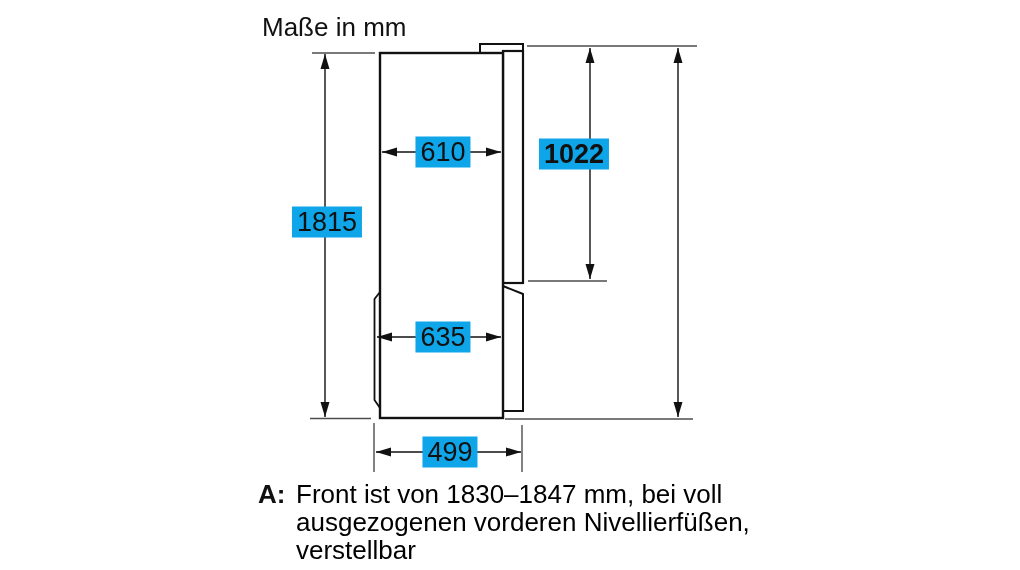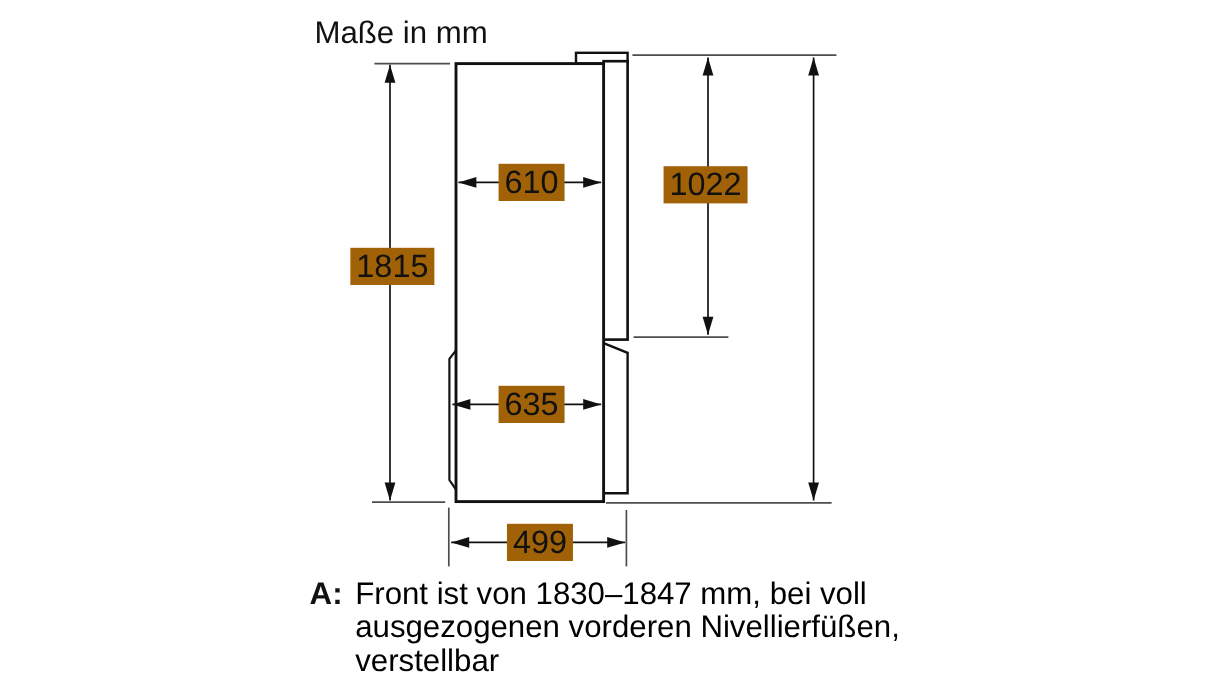--- a/index.html
+++ b/index.html
@@ -15,21 +15,21 @@
   .canvas svg{position:absolute;left:0;top:0;}
   .diagram-title{
     position:absolute;left:262px;top:13px;
     font-size:26px;line-height:28px;color:#111;
     white-space:nowrap;
   }
   .dim-label{
     position:absolute;
     transform:translate(-50%,-50%);
     font-size:27px;line-height:29px;
-    background:#a16207;
+    background:#0ea5e9;
     padding:1px 5px;
     color:#111;
     white-space:nowrap;
     text-align:center;
   }
   .dim-label .suffix{font-weight:bold;}
   .footnote-marker{
     position:absolute;left:258px;top:480px;
     font-size:26px;line-height:28px;font-weight:bold;color:#111;
   }
@@ -111,21 +111,21 @@
       </g>
     </g>
   </svg>
 
   <div class="diagram-title">Maße in mm</div>
 
   <div class="dim-label" style="left:327px;top:222px;">1815</div>
 
   <div class="dim-label" style="left:443px;top:152px;">610</div>
 
-  <div class="dim-label" style="left:588px;top:154px;">1022</div>
+  <div class="dim-label" style="left:574px;top:154px;font-weight:bold;">1022</div>
 
 
   <div class="dim-label" style="left:443px;top:337px;">635</div>
 
   <div class="dim-label" style="left:450px;top:452px;">499</div>
 
   <div class="footnote-marker">A:</div>
   <div class="footnote-line fn-1">Front ist von 1830–1847 mm, bei voll</div>
   <div class="footnote-line fn-3">verstellbar</div>
   <div class="footnote-line fn-2">ausgezogenen vorderen Nivellierfüßen,</div>

